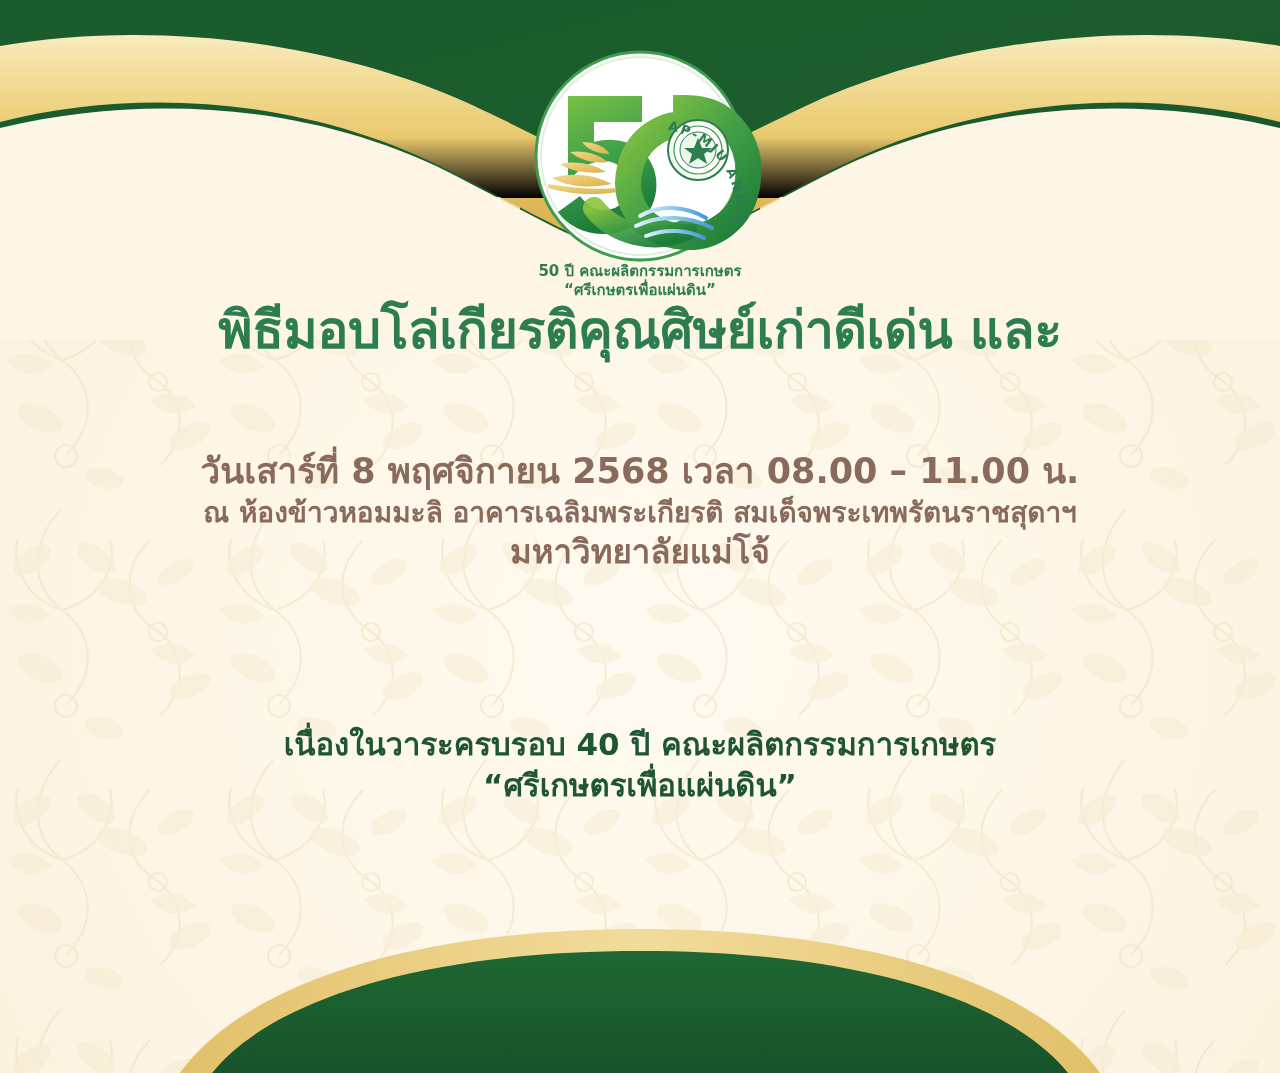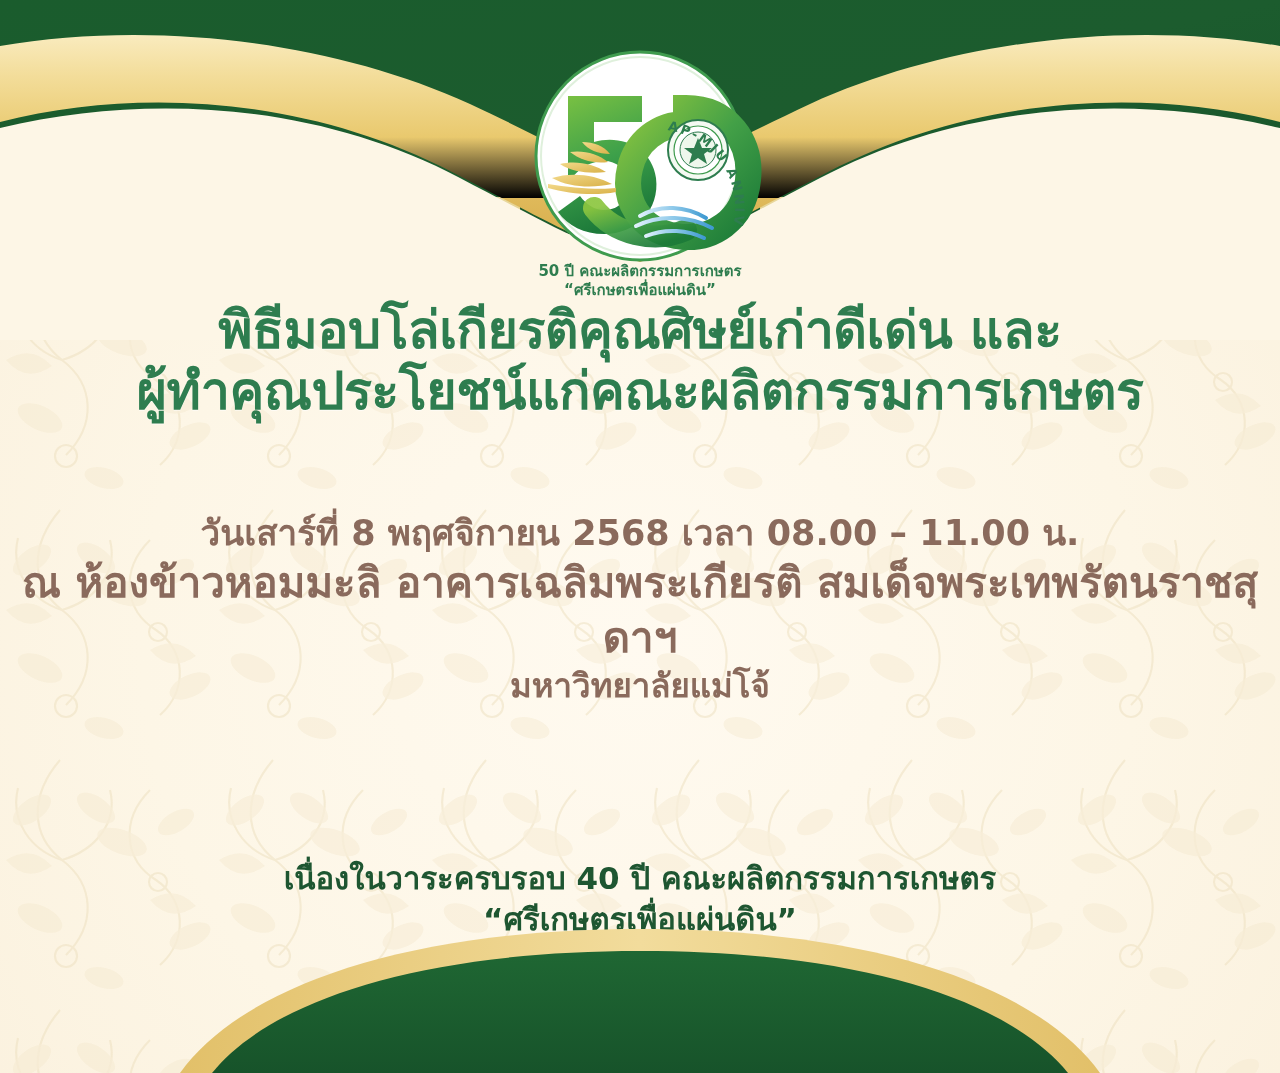--- a/index.html
+++ b/index.html
@@ -35,21 +35,21 @@
     line-height:1.18;
     letter-spacing:-.5px;
     margin:0;
     padding:0 40px;
     text-shadow:0 1px 0 rgba(255,255,255,.6);
   }
   .title .l2{display:block;}
 
   .datebox{margin-top:88px;color:#8a6a5c;font-weight:bold;line-height:1.30;}
   .datebox .dline{font-size:35px;display:block;}
-  .datebox .vline{font-size:42px;display:block;}
+  .datebox .vline{font-size:28px;display:block;}
   .datebox .vline2{font-size:33px;display:block;}
 
   .occasion{margin-top:150px;color:#1e5631;font-weight:bold;line-height:1.32;}
   .occasion .o1{font-size:31px;display:block;}
   .occasion .o2{font-size:31px;display:block;}
 </style>
 </head>
 <body>
 
 <div class="poster">
@@ -225,21 +225,20 @@
 
       <text x="150" y="238" text-anchor="middle" font-size="15" font-weight="bold" fill="#2e7d4f">50 ปี คณะผลิตกรรมการเกษตร</text>
       <text x="150" y="257" text-anchor="middle" font-size="15" font-weight="bold" fill="#2e7d4f">“ศรีเกษตรเพื่อแผ่นดิน”</text>
     </svg>
   </div>
 
   <div class="content">
 
     <h1 class="title">
       <span class="l1">พิธีมอบโล่เกียรติคุณศิษย์เก่าดีเด่น และ</span>
-      <span class="l2">ผู้ทำคุณประโยชน์แก่คณะผลิตกรรมการเกษตร</span>
     </h1>
 
     <div class="datebox">
       <span class="dline">วันเสาร์ที่ 8 พฤศจิกายน 2568  เวลา 08.00 – 11.00 น.</span>
       <span class="vline">ณ ห้องข้าวหอมมะลิ อาคารเฉลิมพระเกียรติ สมเด็จพระเทพรัตนราชสุดาฯ</span>
       <span class="vline2">มหาวิทยาลัยแม่โจ้</span>
     </div>
 
     <div class="occasion">
       <span class="o1">เนื่องในวาระครบรอบ 40 ปี คณะผลิตกรรมการเกษตร</span>

